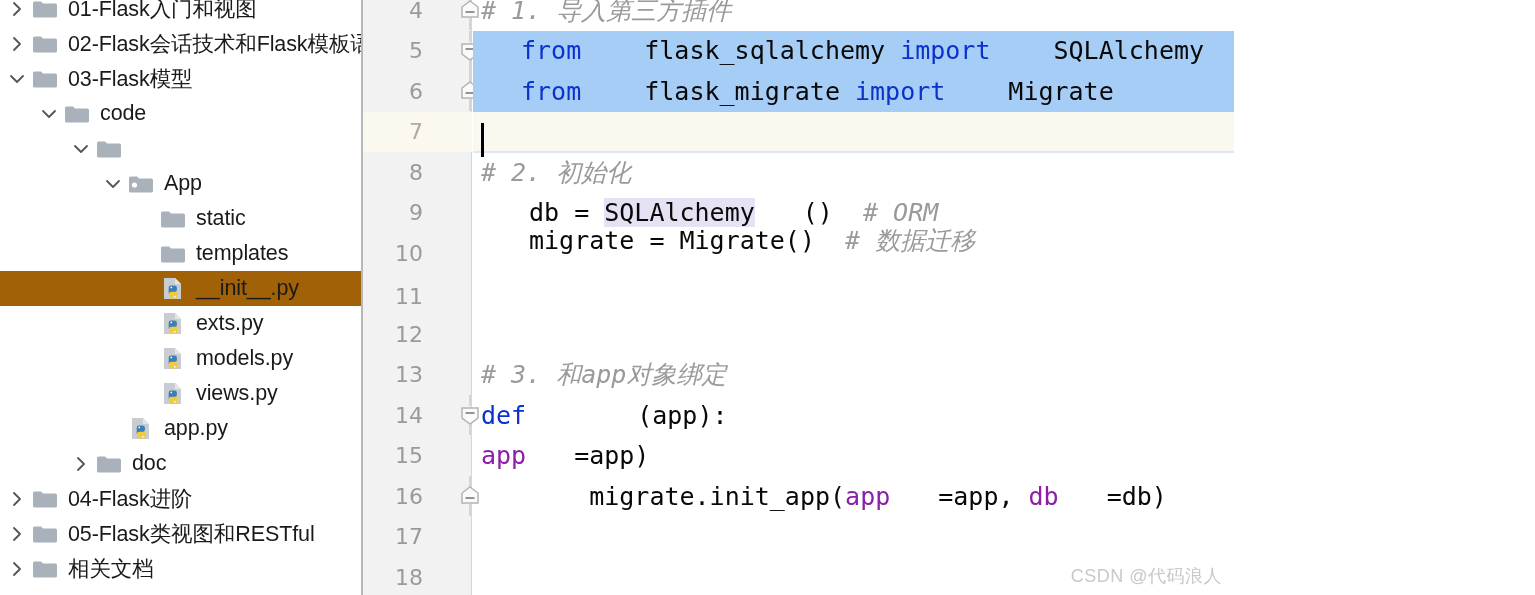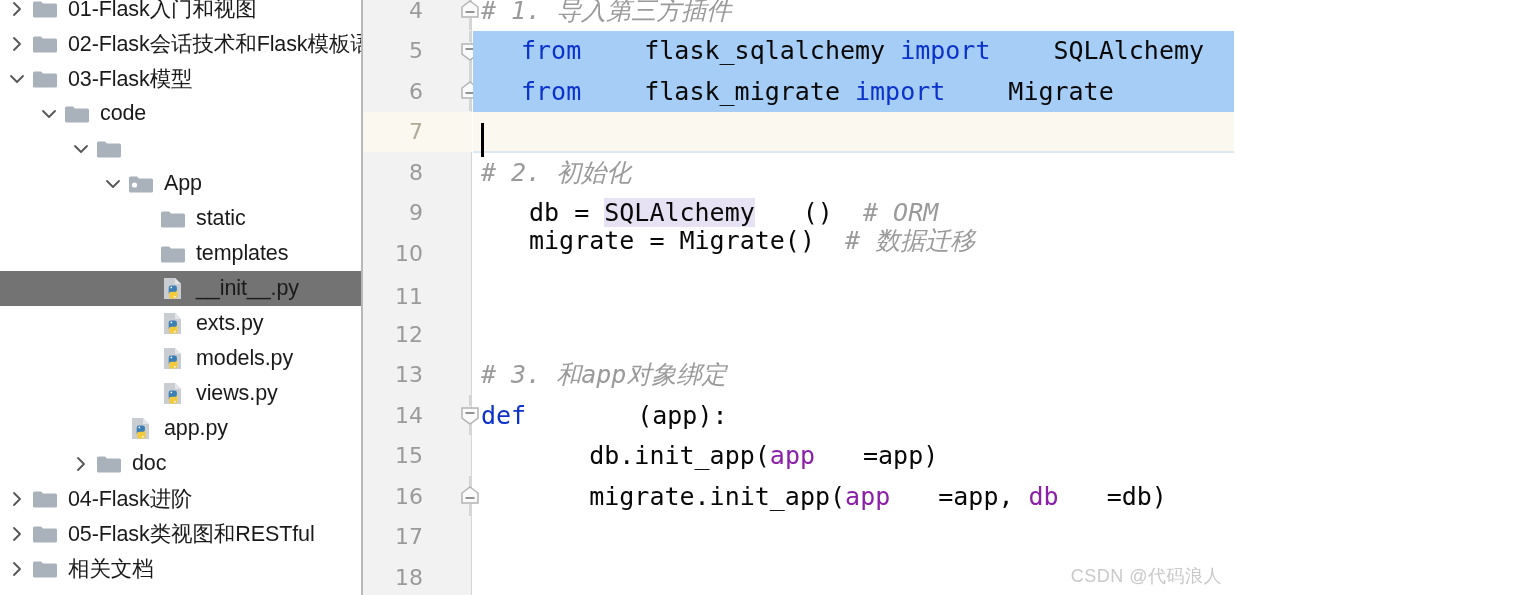--- a/index.html
+++ b/index.html
@@ -30,21 +30,21 @@
     position: relative;
     height: 35px;
     display: flex;
     align-items: center;
     white-space: nowrap;
     font-family: "Liberation Sans", sans-serif;
     font-size: 21.5px;
     color: #1a1a1a;
     letter-spacing: -0.1px;
   }
-  .tree-row.selected { background: #737373; text-align: right; }
+  .tree-row.selected { background: #a16207; text-align: right; }
 
   .chev {
     width: 26px;
     flex: 0 0 26px;
     display: flex;
     align-items: center;
     justify-content: center;
     color: #4a4a4a;
   }
   .chev svg { display: block; }
@@ -487,21 +487,21 @@
         <div class="cline sel" style="top: 30.5px;"><span class="kw">from</span><span class="plain"> flask_sqlalchemy </span><span class="kw">import</span><span class="plain"> SQLAlchemy</span></div>
         <div class="cline sel" style="top: 71px;"><span class="kw">from</span><span class="plain"> flask_migrate </span><span class="kw">import</span><span class="plain"> Migrate</span></div>
         <div class="cline curline" style="top: 111.5px;"></div>
         <div class="cline" style="top: 152px;"><span class="cmt"># 2. 初始化</span></div>
         <div class="cline" style="top: 192.5px;"><span class="plain">db = </span><span class="hl">SQLAlchemy</span><span class="plain">()  </span><span class="cmt"># ORM</span></div>
         <div class="cline" style="top: 220px;"><span class="plain">migrate = Migrate()  </span><span class="cmt"># 数据迁移</span></div>
         <div class="cline" style="top: 273.5px;"></div>
         <div class="cline" style="top: 314px;"></div>
         <div class="cline" style="top: 354.5px;"><span class="cmt"># 3. 和app对象绑定</span></div>
         <div class="cline" style="top: 395px;"><span class="def">def</span><span class="plain"> </span><span class="plain">(app):</span></div>
-        <div class="cline" style="top: 435.5px;"><span class="plain">    db.init_app(</span><span class="kwarg">app</span><span class="plain">=app)</span></div>
+        <div class="cline" style="top: 435.5px;"><span class="kwarg">app</span><span class="plain">=app)</span></div>
         <div class="cline" style="top: 476px;"><span class="plain">    migrate.init_app(</span><span class="kwarg">app</span><span class="plain">=app, </span><span class="kwarg">db</span><span class="plain">=db)</span></div>
         <div class="cline" style="top: 516.5px;"></div>
         <div class="cline" style="top: 557px;"></div>
       </div>
 
     <div id="caret"></div>
 
     <div id="mouse-cursor">
       <svg width="18" height="36" viewBox="0 0 18 36">
         <path d="M3 2 H15 M9 2 V34 M3 34 H15" stroke="#3a2a12" stroke-width="2.6" fill="none"></path>

